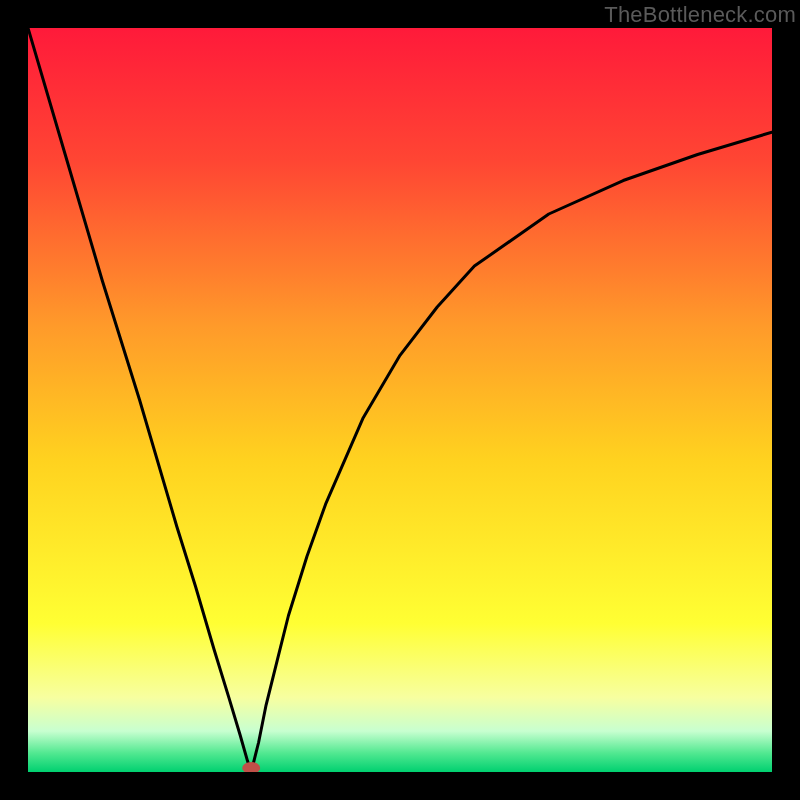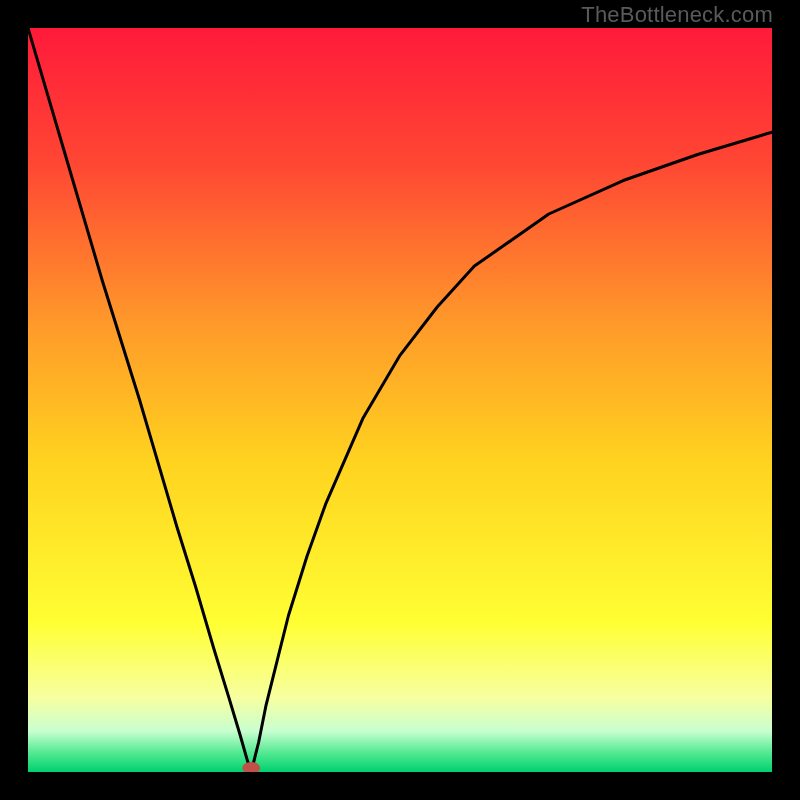--- a/index.html
+++ b/index.html
@@ -12,21 +12,21 @@
   }
   .frame {
     width: 800px;
     height: 800px;
     background: #000;
     position: relative;
   }
   .watermark {
     position: absolute;
     top: 2px;
-    right: 27px;
+    right: 4px;
     color: #5a5a5a;
     font-size: 22px;
     font-weight: 500;
     letter-spacing: 0.2px;
     z-index: 3;
   }
   .plot-area {
     position: absolute;
     left: 28px;
     top: 28px;

